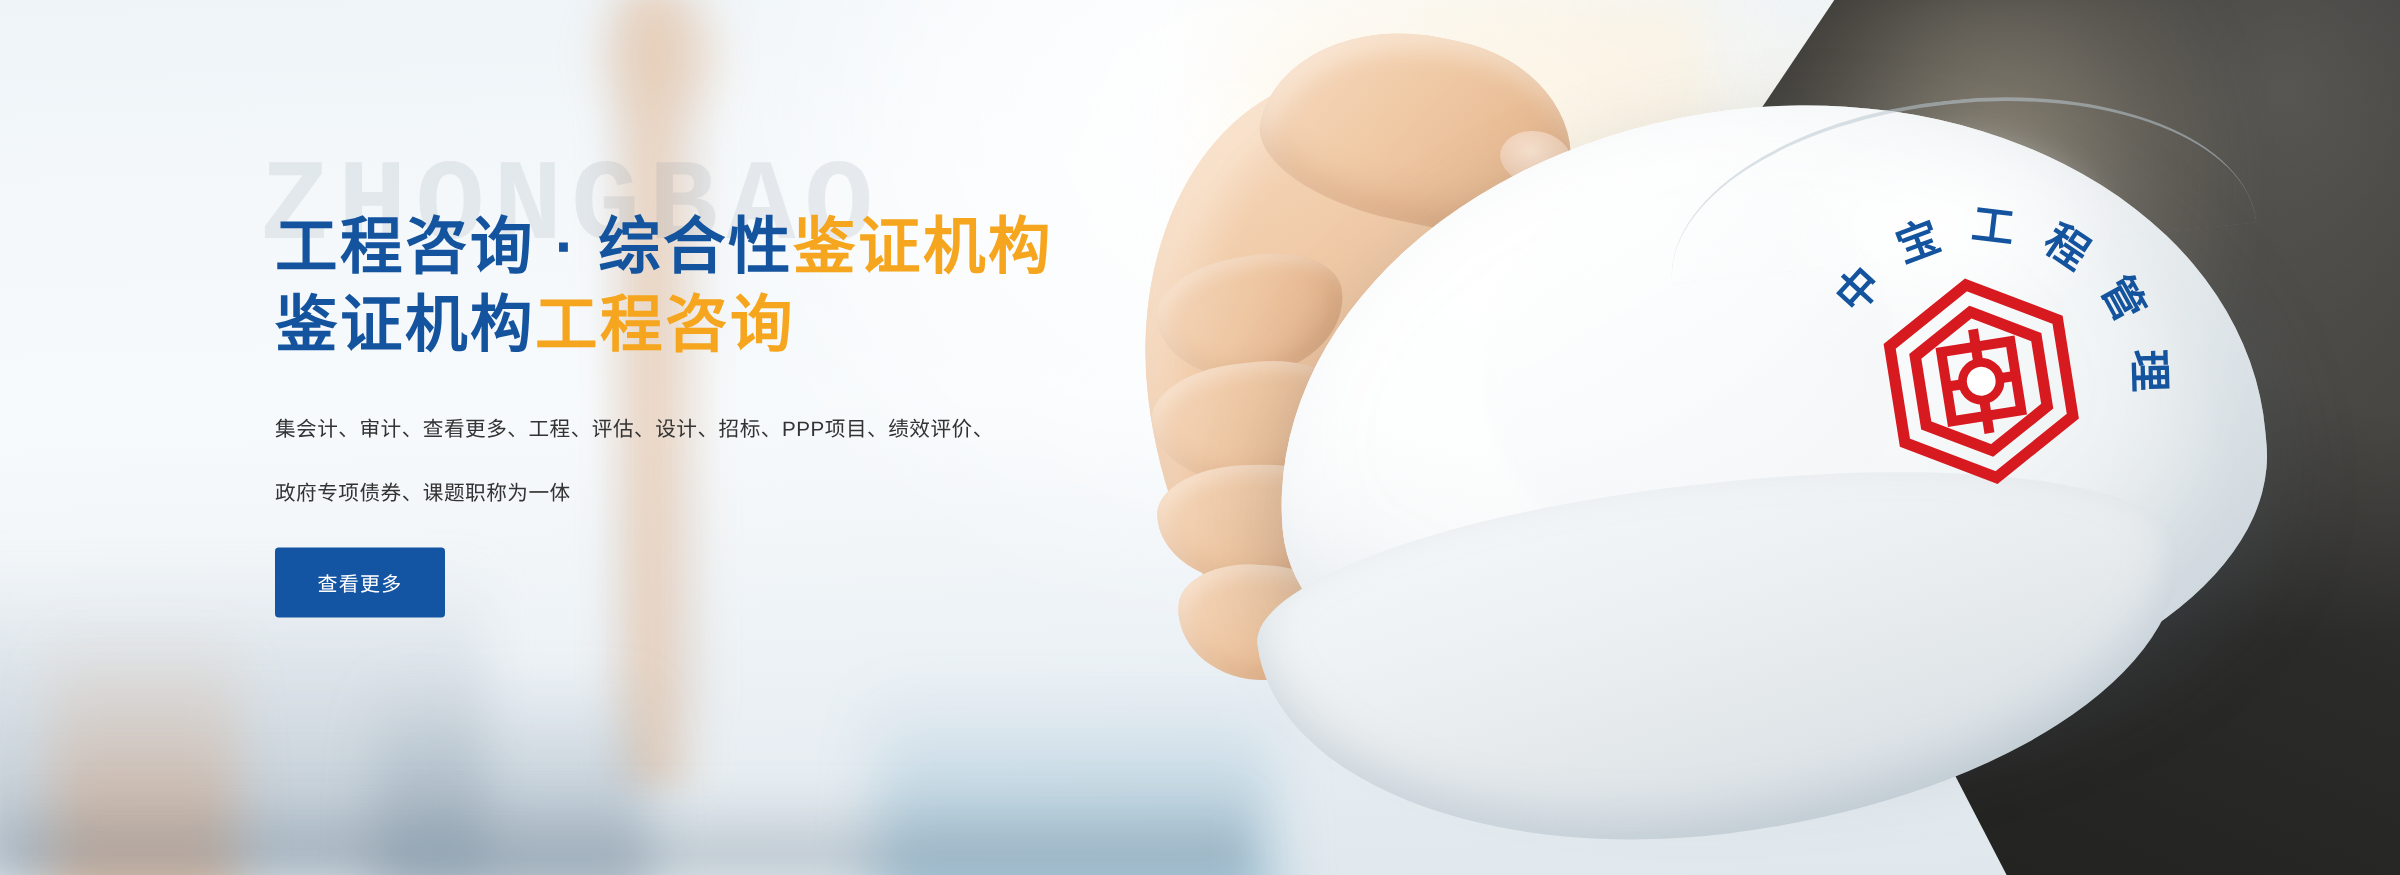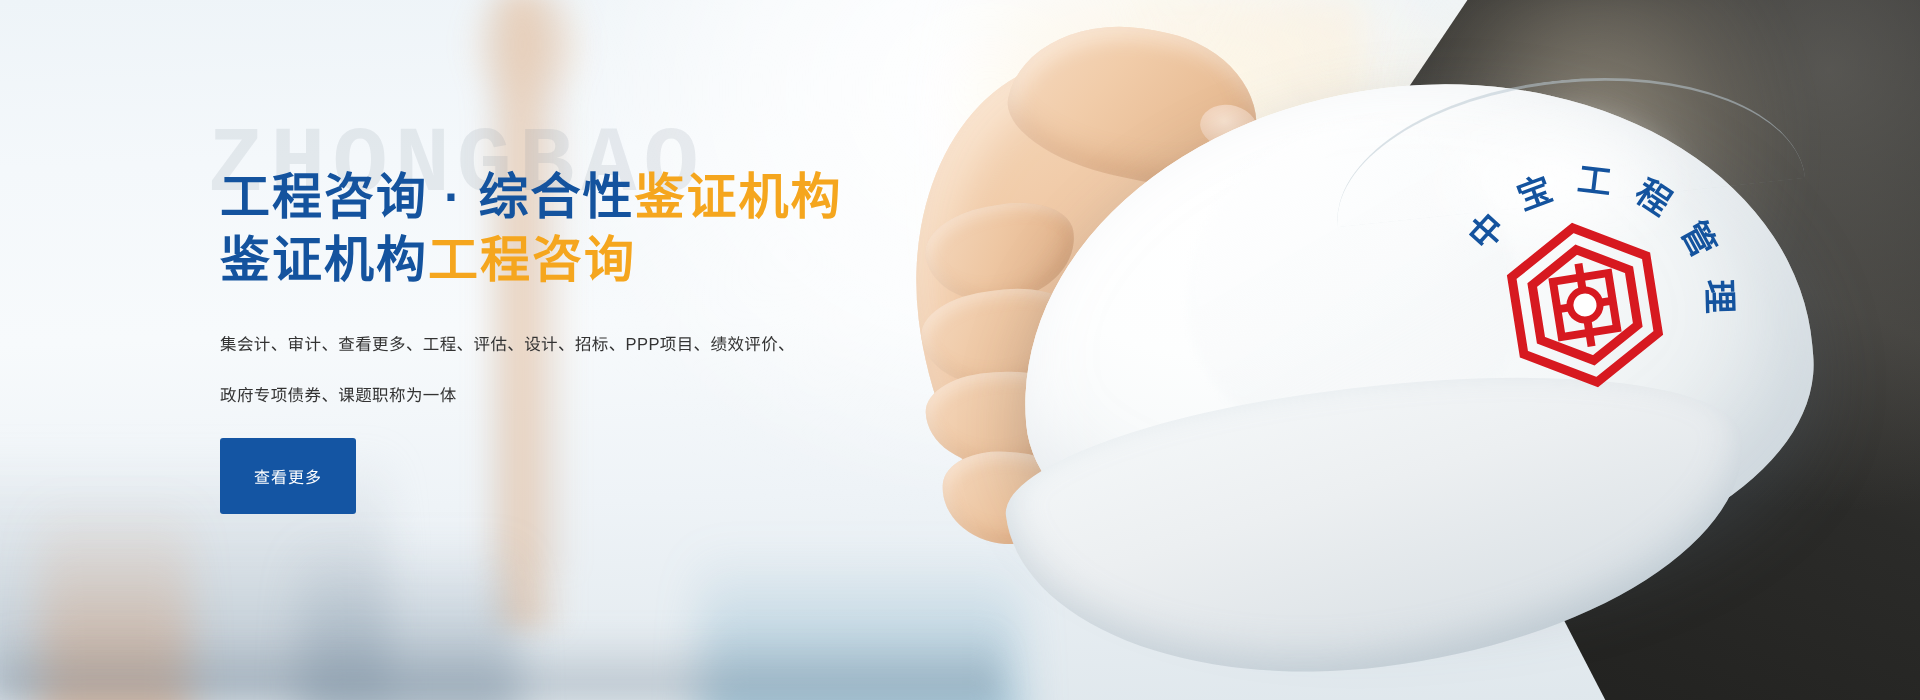--- a/index.html
+++ b/index.html
@@ -215,21 +215,21 @@
   .desc{margin-top:40px;}
   .desc p{
     margin:0 0 26px 0;
     font-size:16.5px;color:#333333;line-height:1.5;letter-spacing:.4px;
     white-space:nowrap;
   }
   .cta{
     display:inline-block;margin-top:4px;
     background:#1455A3;color:#ffffff;
     font-size:16px;letter-spacing:1px;
-    padding:26px 34px;border:none;border-radius:3px;
+    padding:16px 34px;border:none;border-radius:3px;
     cursor:pointer;
   }
 </style>
 </head>
 <body>
 
 <div class="banner">
 
   <div class="bg-sky"></div>
   <div class="bg-glow"></div>

